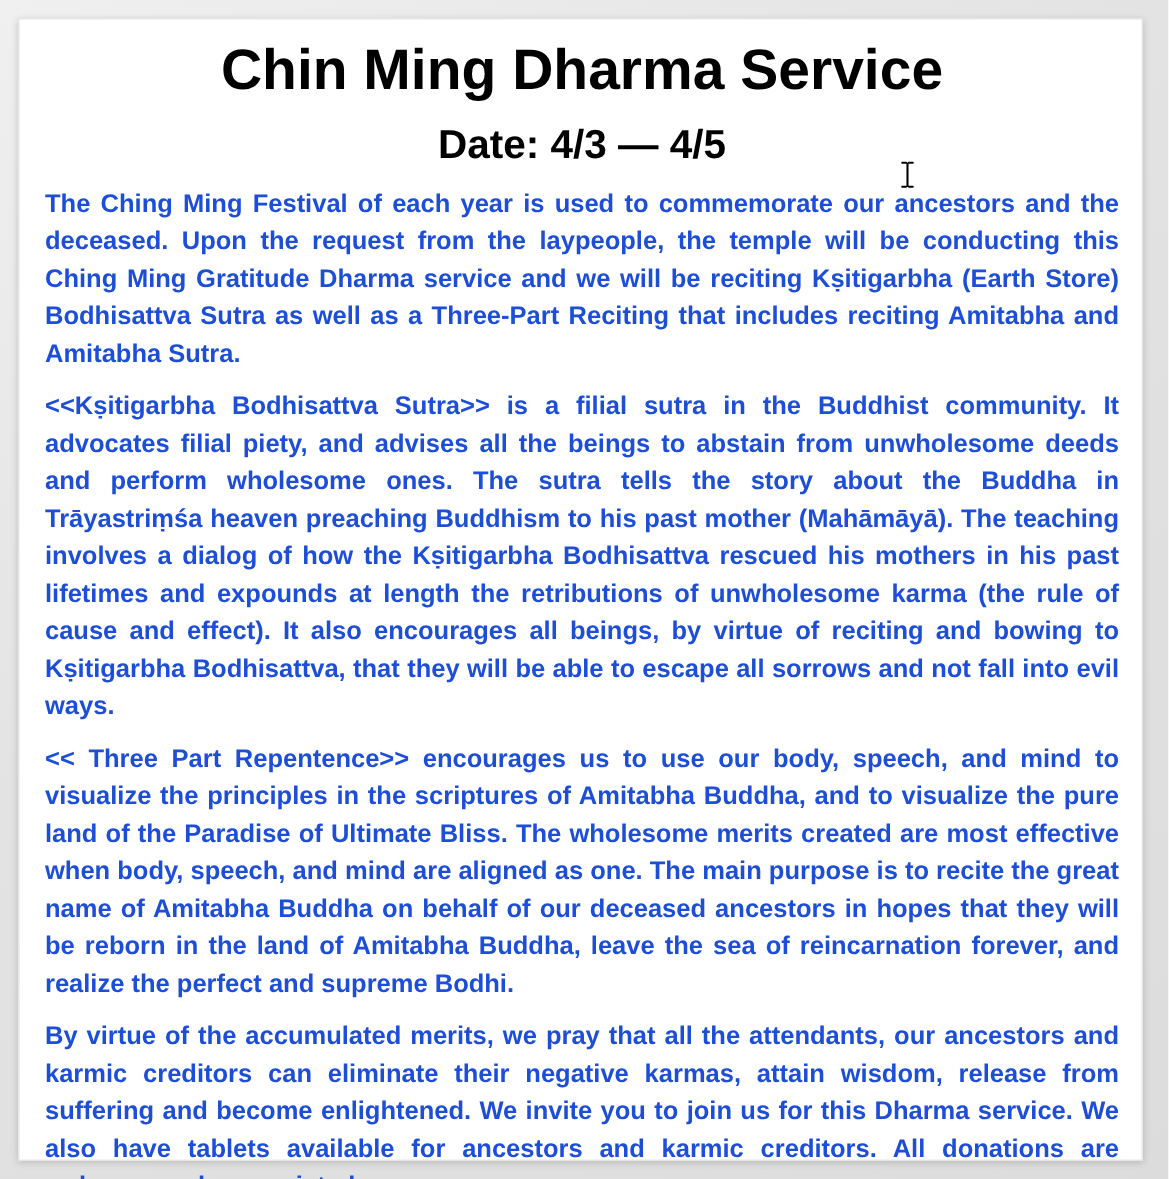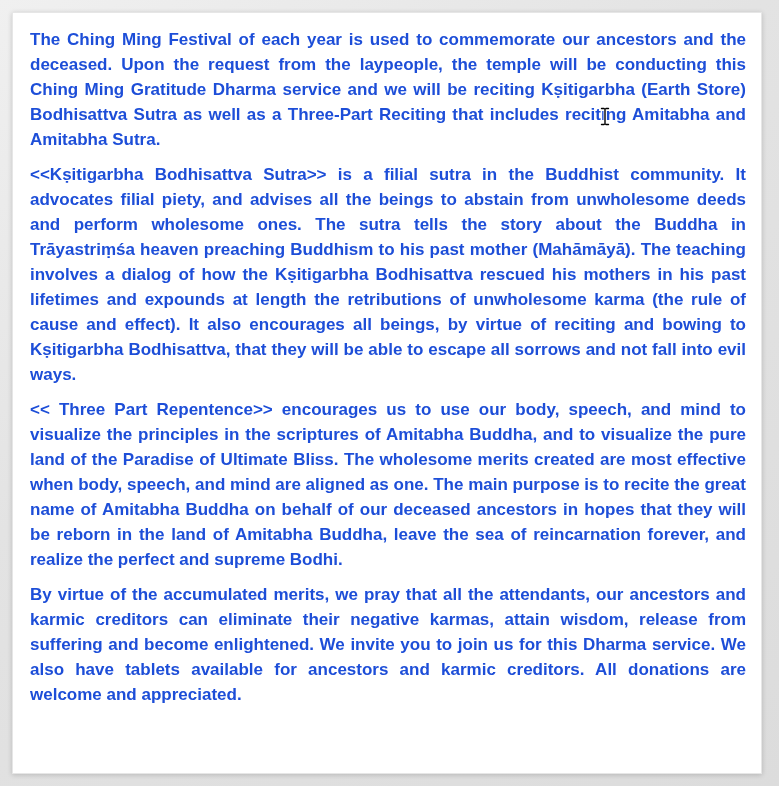--- a/index.html
+++ b/index.html
@@ -61,20 +61,22 @@
     width: 10px;
     height: 19px;
     pointer-events: none;
   }
 </style>
 </head>
 <body>
 
 <div class="frame">
   <div class="page">
+    <h1 class="doc-title">Chin Ming Dharma Service</h1>
+    <h2 class="doc-date">Date: 4/3 — 4/5</h2>
     <p class="body-par">The Ching Ming Festival of each year is used to commemorate our ancestors and the deceased. Upon the request from the laypeople, the temple will be conducting this Ching Ming Gratitude Dharma service and we will be reciting Kṣitigarbha (Earth Store) Bodhisattva Sutra as well as a Three-Part Reciting that includes reciting Amitabha and Amitabha Sutra.</p>
     <p class="body-par">&lt;&lt;Kṣitigarbha Bodhisattva Sutra&gt;&gt; is a filial sutra in the Buddhist community. It advocates filial piety, and advises all the beings to abstain from unwholesome deeds and perform wholesome ones. The sutra tells the story about the Buddha in Trāyastriṃśa heaven preaching Buddhism to his past mother (Mahāmāyā). The teaching involves a dialog of how the Kṣitigarbha Bodhisattva rescued his mothers in his past lifetimes and expounds at length the retributions of unwholesome karma (the rule of cause and effect). It also encourages all beings, by virtue of reciting and bowing to Kṣitigarbha Bodhisattva, that they will be able to escape all sorrows and not fall into evil ways.</p>
     <p class="body-par">&lt;&lt; Three Part Repentence&gt;&gt; encourages us to use our body, speech, and mind to visualize the principles in the scriptures of Amitabha Buddha, and to visualize the pure land of the Paradise of Ultimate Bliss. The wholesome merits created are most effective when body, speech, and mind are aligned as one. The main purpose is to recite the great name of Amitabha Buddha on behalf of our deceased ancestors in hopes that they will be reborn in the land of Amitabha Buddha, leave the sea of reincarnation forever, and realize the perfect and supreme Bodhi.</p>
     <p class="body-par">By virtue of the accumulated merits, we pray that all the attendants, our ancestors and karmic creditors can eliminate their negative karmas, attain wisdom, release from suffering and become enlightened. We invite you to join us for this Dharma service. We also have tablets available for ancestors and karmic creditors. All donations are welcome and appreciated.</p>
   </div>
 
   <div class="ibeam">
     <svg width="10" height="19" viewBox="0 0 10 19" xmlns="http://www.w3.org/2000/svg">
       <g stroke="#ffffff" stroke-width="3" fill="none" stroke-linecap="round">
         <path d="M1.5 1.5 H4 M6 1.5 H8.5 M5 2 V17 M1.5 17.5 H4 M6 17.5 H8.5"></path>

